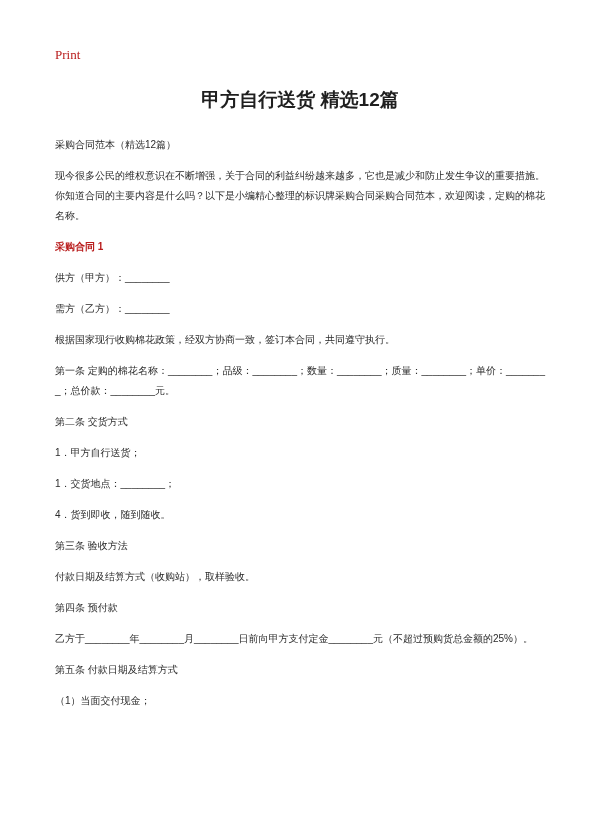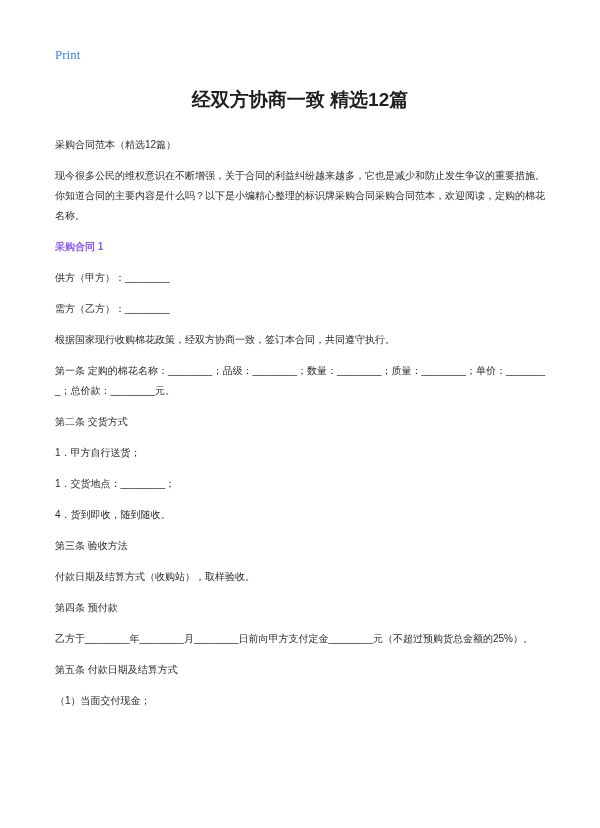--- a/index.html
+++ b/index.html
@@ -14,52 +14,52 @@
     color: #2b2b2b;
     font-family: "Liberation Sans", sans-serif;
   }
   .page {
     padding: 45px 55px 0 55px;
     box-sizing: border-box;
   }
   .print-link {
     font-family: "Liberation Serif", serif;
     font-size: 13px;
-    color: #3b82f6;
+    color: #b91c1c;
     margin: 0 0 12px 0;
     display: inline-block;
     cursor: pointer;
   }
   .doc-title {
     font-size: 19px;
     font-weight: bold;
     text-align: center;
     margin: 12px 0 22px 0;
     color: #1f1f1f;
   }
   .doc-body p {
     font-size: 10px;
     line-height: 20px;
     margin: 11px 0;
     text-align: justify;
     word-break: break-all;
   }
   .doc-body p.bold {
     font-weight: bold;
-    color: #8b5cf6;
+    color: #b91c1c;
   }
 </style>
 </head>
 <body>
 
 <div class="page">
 
   <span class="print-link">Print</span>
 
-  <h1 class="doc-title">经双方协商一致 精选12篇</h1>
+  <h1 class="doc-title">甲方自行送货 精选12篇</h1>
 
   <div class="doc-body">
     <p>采购合同范本（精选12篇）</p>
     <p>现今很多公民的维权意识在不断增强，关于合同的利益纠纷越来越多，它也是减少和防止发生争议的重要措施。你知道合同的主要内容是什么吗？以下是小编精心整理的标识牌采购合同采购合同范本，欢迎阅读，定购的棉花名称。</p>
     <p class="bold">采购合同 1</p>
     <p>供方（甲方）：________</p>
     <p>需方（乙方）：________</p>
     <p>根据国家现行收购棉花政策，经双方协商一致，签订本合同，共同遵守执行。</p>
     <p>第一条 定购的棉花名称：________；品级：________；数量：________；质量：________；单价：________；总价款：________元。</p>
     <p>第二条 交货方式</p>

